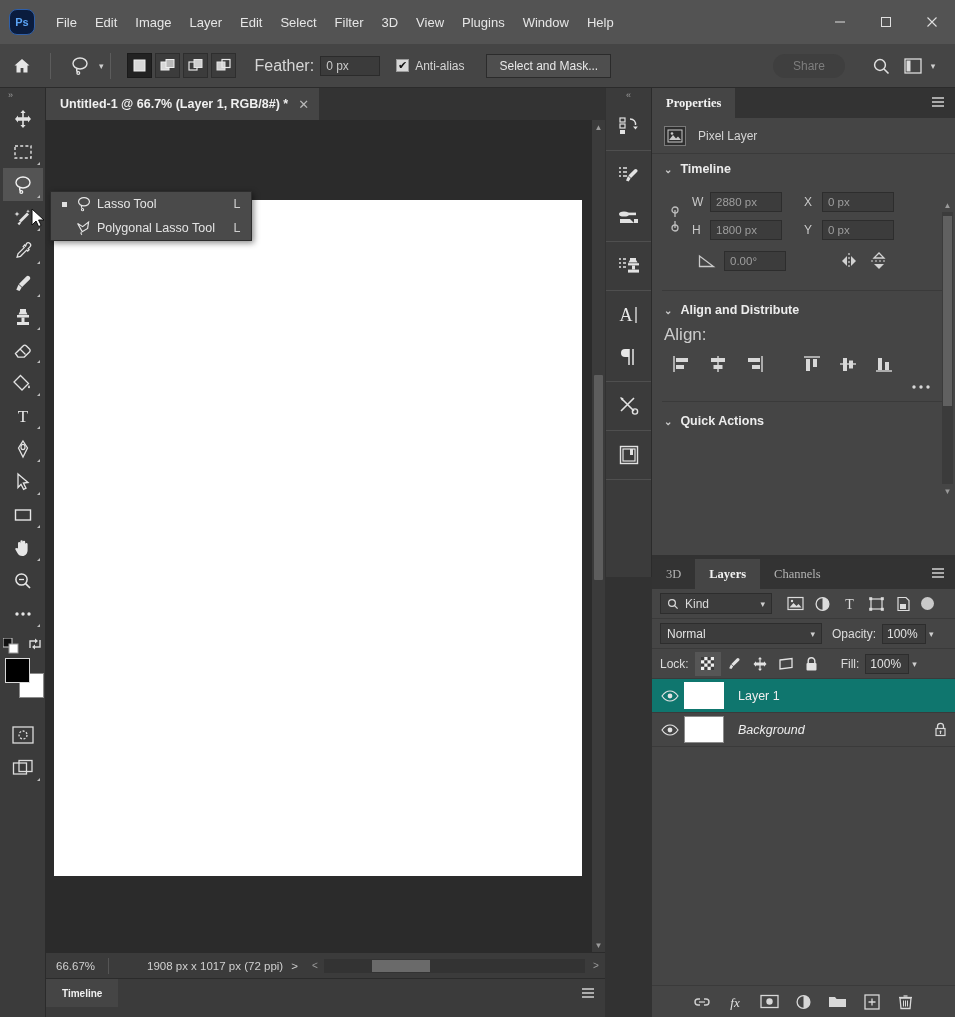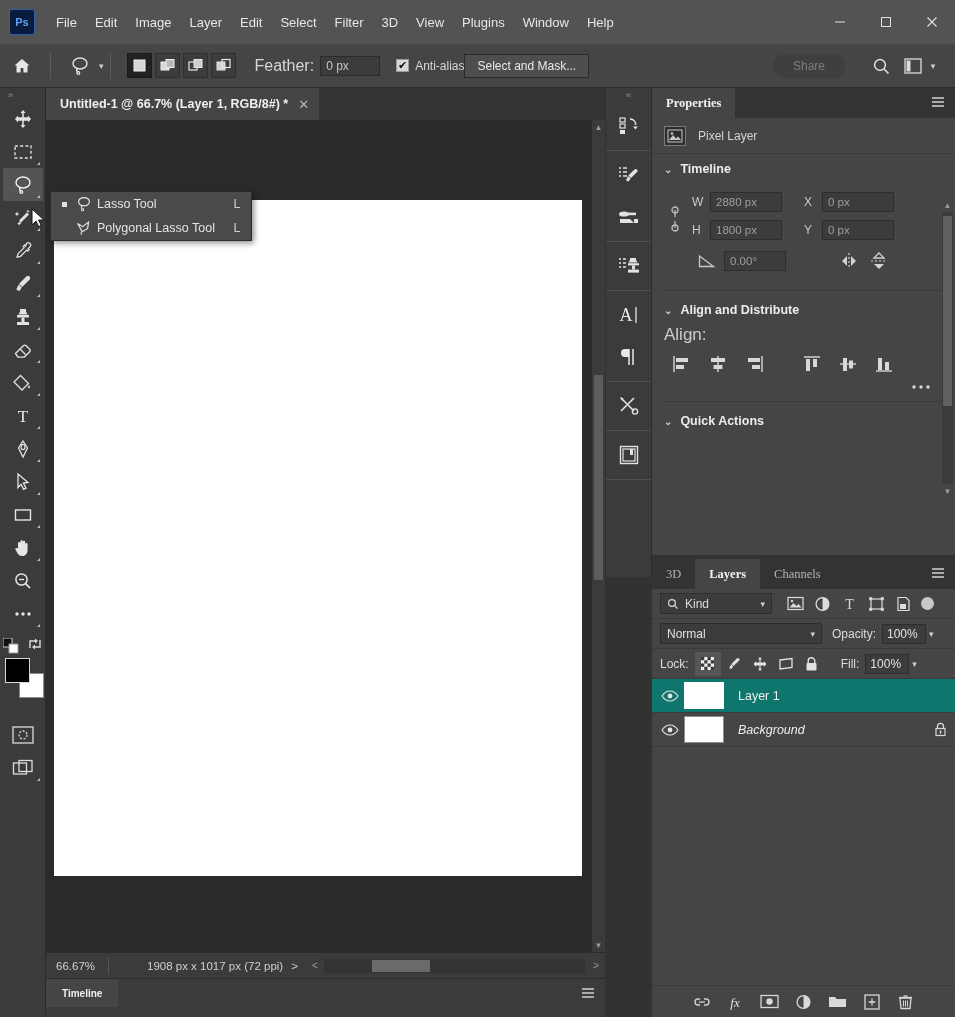--- a/index.html
+++ b/index.html
@@ -13,21 +13,21 @@
     -webkit-font-smoothing: antialiased;
   }
   #app { position: relative; width: 955px; height: 1017px; }
 
   
   .menubar {
     position: absolute; left: 0; top: 0; width: 955px; height: 44px;
     background: #535353; display: flex; align-items: center;
   }
   .ps-logo {
-    width: 26px; height: 26px; margin-left: 9px; border-radius: 3px;
+    width: 26px; height: 26px; margin-left: 9px; border-radius: 8px;
     background: #0a1c3e; border: 1px solid #2f5fa8;
     color: #5ba4f5; font-size: 11px; font-weight: bold;
     display: flex; align-items: center; justify-content: center;
     font-family: "Liberation Sans", sans-serif;
   }
   .menu-items { display: flex; align-items: flex-end; margin-left: 12px; }
   .menu-item {
     padding: 4px 9px; font-size: 13px; color: #e6e6e6; cursor: default;
     white-space: nowrap;
   }
@@ -64,21 +64,21 @@
   }
   .ob-check {
     display: flex; align-items: center; margin-left: 16px; font-size: 12px; color: #d6d6d6;
   }
   .chk {
     width: 13px; height: 13px; background: #d8d8d8; border: 1px solid #9a9a9a;
     margin-right: 6px; display: flex; align-items: center; justify-content: center;
     color: #111; font-size: 11px; line-height: 1;
   }
   .btn-selmask {
-    height: 24px; padding: 0 12px; background: #4e4e4e;
+    margin-left: 22px; height: 24px; padding: 0 12px; background: #4e4e4e;
     border: 1px solid #2b2b2b; color: #e8e8e8; font-size: 12px;
     display: flex; align-items: center;
   }
   .btn-share {
     position: absolute; right: 110px; top: 10px;
     width: 72px; height: 24px; border-radius: 12px; background: #3f3f3f;
     color: #7d7d7d; font-size: 12px; display: flex; align-items: center; justify-content: center;
   }
   .ob-right-icon { position: absolute; top: 10px; width: 24px; height: 24px;
     display: flex; align-items: center; justify-content: center; }

